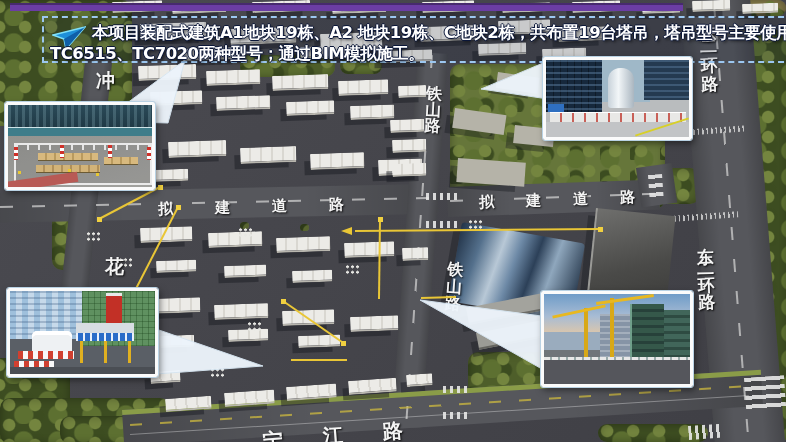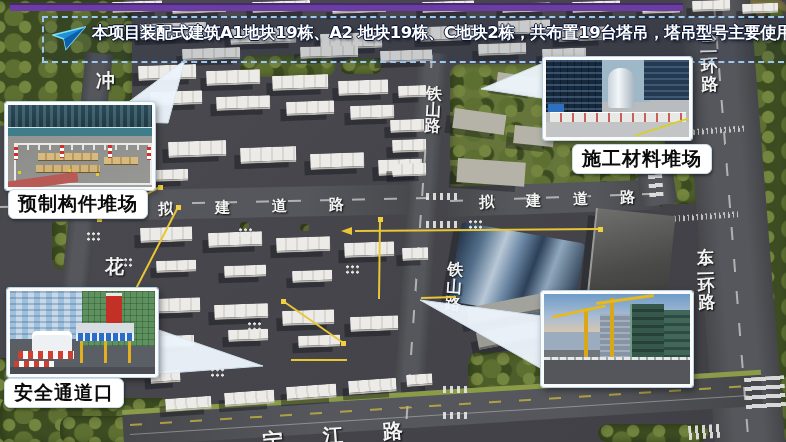--- a/index.html
+++ b/index.html
@@ -222,20 +222,21 @@
   </svg>
 
   <div id="accentbar"></div>
 
   <div id="banner">
     <svg style="left:8px;top:7px;" width="34" height="26" viewBox="0 0 34 26">
       <polygon points="1,10 33,2 14,24 12,14" fill="#1e8fd8" stroke="#7fe0f8" stroke-width="1.5"></polygon>
       <polygon points="12,14 33,2 14,24" fill="#0f5fa8"></polygon>
     </svg>
     <div class="bline" style="left:48px;top:4px;">本项目装配式建筑A1地块19栋、A2 地块19栋、C地块2栋，共布置19台塔吊，塔吊型号主要使用</div>
+    <div class="bline" style="left:6px;top:25px;">TC6515、TC7020两种型号；通过BIM模拟施工。</div>
   </div>
 
   <div class="photo" style="left:5px;top:102px;width:150px;height:88px;">
     <div style="left:0;top:0;width:150px;height:26px;background:linear-gradient(#2a4a58,#1d3642);"></div>
     <div style="left:0;top:0;width:150px;height:26px;background:repeating-linear-gradient(90deg,rgba(150,190,200,.25) 0 3px,transparent 3px 7px);"></div>
     <div style="left:0;top:22px;width:150px;height:9px;background:#3f7d8a;border-top:1px solid #cfe4e8;"></div>
     <div style="left:0;top:31px;width:150px;height:57px;background:linear-gradient(160deg,#93938f,#a3a3a0);"></div>
     <div style="left:6px;top:38px;width:138px;height:42px;border:2px solid #eaeaea;background:rgba(120,120,118,.25);"></div>
     <div style="left:8px;top:40px;width:134px;height:5px;background:repeating-linear-gradient(90deg,#e6e6e6 0 2px,transparent 2px 11px);"></div>
     <div style="left:30px;top:48px;width:60px;height:8px;background:repeating-linear-gradient(90deg,#d8b97e 0 7px,#b99a5e 7px 9px);border-bottom:1px solid #6b5a34;"></div>
@@ -243,52 +244,49 @@
     <div style="left:28px;top:60px;width:64px;height:8px;background:repeating-linear-gradient(90deg,#d2b378 0 7px,#b0905a 7px 9px);border-bottom:1px solid #6b5a34;"></div>
     <div style="left:6px;top:42px;width:4px;height:13px;background:repeating-linear-gradient(180deg,#d03028 0 3px,#fff 3px 6px);"></div>
     <div style="left:52px;top:40px;width:4px;height:13px;background:repeating-linear-gradient(180deg,#d03028 0 3px,#fff 3px 6px);"></div>
     <div style="left:100px;top:40px;width:4px;height:13px;background:repeating-linear-gradient(180deg,#d03028 0 3px,#fff 3px 6px);"></div>
     <div style="left:139px;top:42px;width:4px;height:13px;background:repeating-linear-gradient(180deg,#d03028 0 3px,#fff 3px 6px);"></div>
     <div style="left:-6px;top:72px;width:76px;height:10px;background:#b85a55;transform:rotate(-8deg);"></div>
     <div style="left:10px;top:66px;width:3px;height:3px;background:#e8c832;"></div>
     <div style="left:60px;top:64px;width:3px;height:3px;background:#e8c832;"></div>
     <div style="left:88px;top:68px;width:3px;height:3px;background:#e8c832;"></div>
   </div>
-  <div class="clabel" style="left:8px;top:189px;">预制构件堆场</div>
 
   <div class="photo" style="left:543px;top:57px;width:149px;height:83px;">
     <div style="left:0;top:0;width:143px;height:77px;background:#b9bcbe;"></div>
     <div style="left:48px;top:0;width:56px;height:42px;background:#9fb8c8;"></div>
     <div style="left:0;top:0;width:56px;height:52px;background:#16283c;background-image:repeating-linear-gradient(180deg,rgba(120,160,200,.35) 0 2px,transparent 2px 6px),repeating-linear-gradient(90deg,rgba(0,0,0,.35) 0 1px,transparent 1px 7px);"></div>
     <div style="left:98px;top:0;width:45px;height:40px;background:#243a50;background-image:repeating-linear-gradient(180deg,rgba(120,160,200,.3) 0 2px,transparent 2px 6px);"></div>
     <div style="left:62px;top:8px;width:26px;height:40px;border-radius:12px 12px 3px 3px;background:linear-gradient(90deg,#c8d2da,#f2f6f8 40%,#aab6c0);"></div>
     <div style="left:4px;top:52px;width:136px;height:10px;border-top:1px solid #fff;background:repeating-linear-gradient(90deg,#e8e8e6 0 10px,#c86058 10px 12px);"></div>
     <div style="left:0;top:62px;width:143px;height:15px;background:#c2c4c6;"></div>
     <div style="left:88px;top:66px;width:56px;height:2px;background:#d8d028;transform:rotate(-18deg);"></div>
     <div style="left:2px;top:44px;width:16px;height:8px;background:#2f6fc0;"></div>
   </div>
-  <div class="clabel" style="left:572px;top:144px;">施工材料堆场</div>
 
   <div class="photo" style="left:7px;top:288px;width:151px;height:89px;">
     <div style="left:0;top:0;width:145px;height:83px;background:#5a5f66;"></div>
     <div style="left:0;top:0;width:72px;height:48px;background:repeating-linear-gradient(90deg,#9fc0dc 0 6px,#c6d9ea 6px 12px);background-blend-mode:multiply;"></div>
     <div style="left:0;top:0;width:72px;height:48px;background:repeating-linear-gradient(180deg,rgba(40,70,110,.25) 0 2px,transparent 2px 6px);"></div>
     <div style="left:72px;top:0;width:73px;height:55px;background:#5f9160;background-image:repeating-linear-gradient(90deg,rgba(20,60,20,.3) 0 1px,transparent 1px 6px),repeating-linear-gradient(180deg,rgba(20,60,20,.3) 0 1px,transparent 1px 6px);"></div>
     <div style="left:96px;top:2px;width:16px;height:34px;background:#c23026;border-top:3px solid #e8e8e8;"></div>
     <div style="left:22px;top:40px;width:40px;height:20px;background:#eef1f3;border-radius:5px 5px 0 0;box-shadow:inset 0 4px 0 #fff;"></div>
     <div style="left:66px;top:32px;width:58px;height:10px;background:#d7dde2;"></div>
     <div style="left:66px;top:42px;width:58px;height:8px;background:#2a6cc8;background-image:repeating-linear-gradient(90deg,rgba(255,255,255,.9) 0 2px,transparent 2px 7px);"></div>
     <div style="left:70px;top:50px;width:3px;height:22px;background:#e0b020;"></div>
     <div style="left:94px;top:50px;width:3px;height:22px;background:#e0b020;"></div>
     <div style="left:118px;top:50px;width:3px;height:22px;background:#e0b020;"></div>
     <div style="left:8px;top:60px;width:56px;height:8px;background:repeating-linear-gradient(90deg,#d04030 0 5px,#f8f8f8 5px 10px);"></div>
     <div style="left:4px;top:70px;width:40px;height:6px;background:repeating-linear-gradient(90deg,#d04030 0 5px,#f8f8f8 5px 10px);"></div>
     <div style="left:0;top:76px;width:145px;height:7px;background:#4a4e54;"></div>
   </div>
-  <div class="clabel" style="left:4px;top:378px;">安全通道口</div>
 
   <div class="photo" style="left:541px;top:291px;width:152px;height:96px;">
     <div style="left:0;top:0;width:146px;height:56px;background:linear-gradient(180deg,#6f9cc8 0%,#a8bcd4 40%,#e8c9a2 78%,#f2dcb8 100%);"></div>
     <div style="left:0;top:38px;width:60px;height:18px;background:#9aacbe;"></div>
     <div style="left:56px;top:20px;width:30px;height:44px;background:#8694a6;background-image:repeating-linear-gradient(180deg,rgba(255,255,255,.25) 0 2px,transparent 2px 6px);"></div>
     <div style="left:86px;top:10px;width:34px;height:56px;background:repeating-linear-gradient(180deg,#35584a 0 5px,#27413a 5px 8px);border-left:2px solid #6f9f8a;"></div>
     <div style="left:120px;top:16px;width:26px;height:50px;background:repeating-linear-gradient(180deg,#41665a 0 5px,#2e4b42 5px 8px);"></div>
     <div style="left:40px;top:14px;width:4px;height:50px;background:#d8a818;"></div>
     <div style="left:8px;top:16px;width:54px;height:3px;background:#e8b820;transform:rotate(-12deg);"></div>
     <div style="left:66px;top:4px;width:4px;height:60px;background:#d8a818;"></div>

